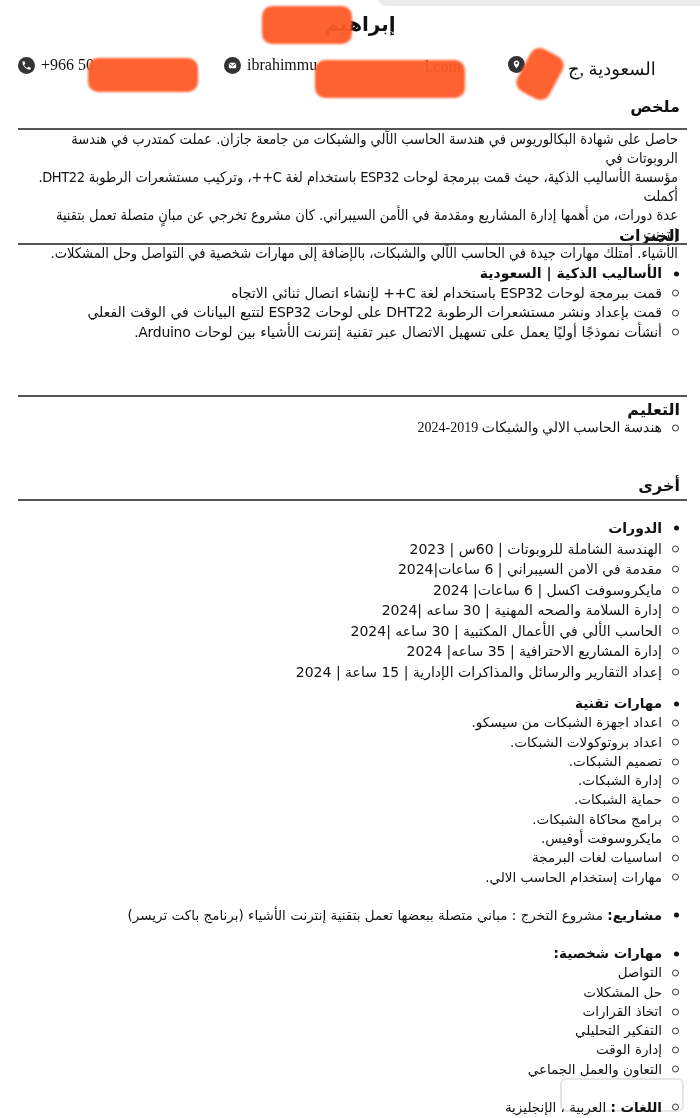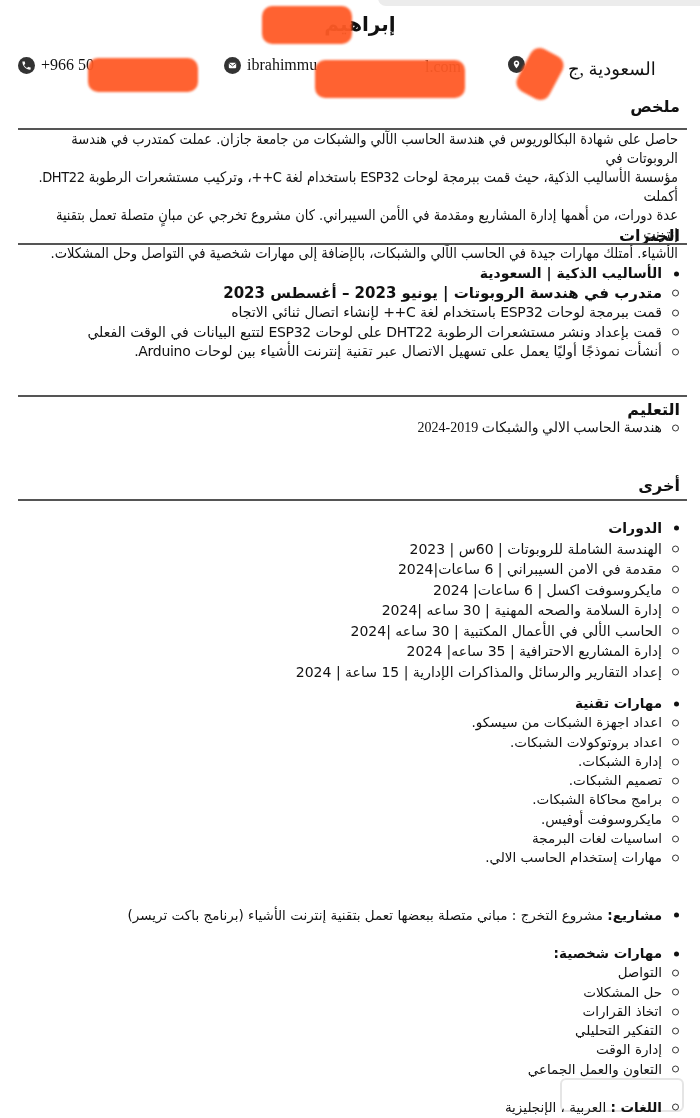--- a/index.html
+++ b/index.html
@@ -113,21 +113,20 @@
   <div>حاصل على شهادة البكالوريوس في هندسة الحاسب الآلي والشبكات من جامعة جازان. عملت كمتدرب في هندسة الروبوتات في</div>
   <div>مؤسسة الأساليب الذكية، حيث قمت ببرمجة لوحات ESP32 باستخدام لغة C++، وتركيب مستشعرات الرطوبة DHT22. أكملت</div>
   <div>عدة دورات، من أهمها إدارة المشاريع ومقدمة في الأمن السيبراني. كان مشروع تخرجي عن مبانٍ متصلة تعمل بتقنية إنترنت</div>
   <div>الأشياء. أمتلك مهارات جيدة في الحاسب الآلي والشبكات، بالإضافة إلى مهارات شخصية في التواصل وحل المشكلات.</div>
 </div>
 
 <div class="section-title" style="top:226px;">الخبرات</div>
 <div class="rule" style="top:243px;"></div>
 <ul class="list" style="top:264px;right:16px;font-size:14px;line-height:19.5px;">
   <li class="b1 bold">الأساليب الذكية | السعودية</li>
-  <li class="b2 bold" style="font-size:15px;">متدرب في هندسة الروبوتات | يونيو 2023 – أغسطس 2023</li>
   <li class="b2">قمت ببرمجة لوحات ESP32 باستخدام لغة C++ لإنشاء اتصال ثنائي الاتجاه</li>
   <li class="b2">قمت بإعداد ونشر مستشعرات الرطوبة DHT22 على لوحات ESP32 لتتبع البيانات في الوقت الفعلي</li>
   <li class="b2">أنشأت نموذجًا أوليًا يعمل على تسهيل الاتصال عبر تقنية إنترنت الأشياء بين لوحات Arduino.</li>
 </ul>
 
 <div class="rule" style="top:395px;"></div>
 <div class="section-title" style="top:400px;">التعليم</div>
 <ul class="list" style="top:418px;right:16px;font-size:14px;line-height:20px;">
   <li class="b2" style="font-family:'Liberation Serif',serif;">هندسة الحاسب الالي والشبكات 2019-2024</li>
 </ul>
@@ -143,22 +142,23 @@
   <li class="b2">إدارة السلامة والصحه المهنية | 30 ساعه |2024</li>
   <li class="b2">الحاسب الألي في الأعمال المكتبية | 30 ساعه |2024</li>
   <li class="b2">إدارة المشاريع الاحترافية | 35 ساعه| 2024</li>
   <li class="b2">إعداد التقارير والرسائل والمذاكرات الإدارية | 15 ساعة | 2024</li>
 </ul>
 
 <ul class="list" style="top:694px;right:16px;font-size:13.5px;line-height:19.3px;">
   <li class="b1 bold">مهارات تقنية</li>
   <li class="b2">اعداد اجهزة الشبكات من سيسكو.</li>
   <li class="b2">اعداد بروتوكولات الشبكات.</li>
+  <li class="b2">تصميم الشبكات.</li>
   <li class="b2">إدارة الشبكات.</li>
-  <li class="b2">تصميم الشبكات.</li>
+  <li class="b2">حماية الشبكات.</li>
   <li class="b2">برامج محاكاة الشبكات.</li>
   <li class="b2">مايكروسوفت أوفيس.</li>
   <li class="b2">اساسيات لغات البرمجة</li>
   <li class="b2">مهارات إستخدام الحاسب الالي.</li>
 </ul>
 
 <ul class="list" style="top:905px;right:16px;font-size:13.5px;line-height:20px;">
   <li class="b1">
     <span class="bold">مشاريع:</span><span> مشروع التخرج : مباني متصلة ببعضها  تعمل بتقنية إنترنت الأشياء (برنامج باكت تريسر)</span>
   </li>

